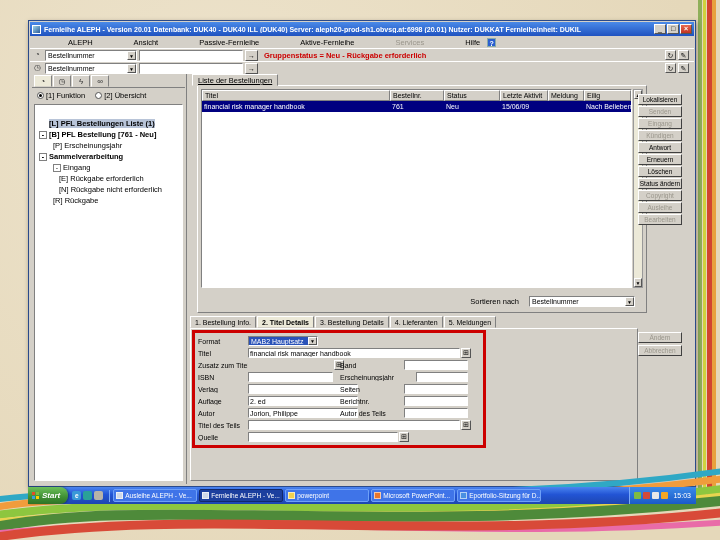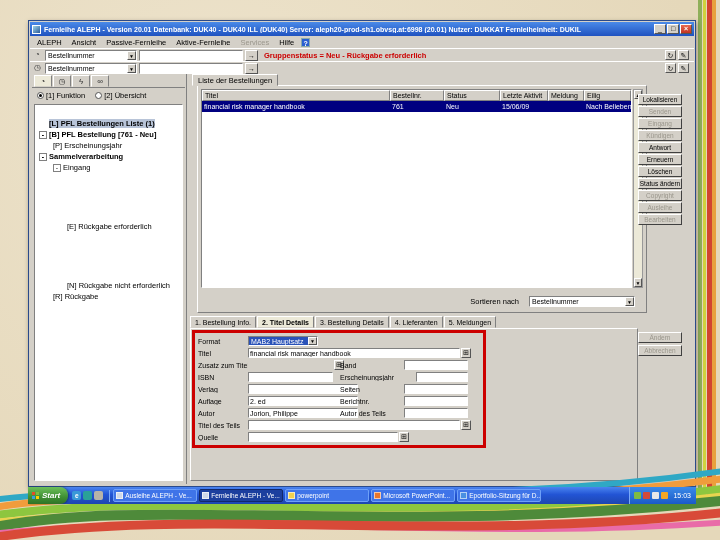--- a/index.html
+++ b/index.html
@@ -16,21 +16,21 @@
        border:1px solid #2a4a8a;box-shadow:1px 2px 5px rgba(0,0,0,.35);padding:1px;}
   .titlebar{height:14px;background:linear-gradient(180deg,#4a8ae8,#1f52c0);display:flex;align-items:center;padding:0 2px;gap:3px;}
   .appicon{width:9px;height:9px;background:linear-gradient(135deg,#9fd4e8,#2a5a9a);border:1px solid #fff;flex:none;}
   .titletext{color:#fff;font-size:7px;font-weight:bold;white-space:nowrap;overflow:hidden;flex:1;}
   .winbtns{display:flex;gap:1px;}
   .wb{width:12px;height:10px;background:#d4d0c8;border:1px solid;border-color:#fff #555 #555 #fff;
       font-size:7px;line-height:8px;text-align:center;color:#000;}
   .wb.close{background:linear-gradient(180deg,#e86a52,#c23420);color:#fff;font-weight:bold;}
 
   .menubar{height:12px;display:flex;align-items:center;font-size:7.5px;padding-left:2px;}
-  .mitem{padding:0 5px;white-space:nowrap;}
+  .mitem{padding:0 5px;white-space:nowrap;margin-left:31px;}
   .mitem.disabled{color:#9a968c;}
   .helpbadge{width:9px;height:9px;background:#2a5fd0;color:#fff;font-size:7px;font-weight:bold;text-align:center;line-height:9px;margin-left:2px;border:1px solid #8aa;}
 
   .tbrow{height:13px;display:flex;align-items:center;gap:2px;padding:0 2px;position:relative;border-top:1px solid #fff;}
   .tbicon{width:11px;height:10px;font-size:8px;line-height:10px;text-align:center;color:#444;flex:none;}
   .combo{width:92px;height:11px;background:#fff;border:1px solid;border-color:#808080 #fff #fff #808080;display:flex;align-items:center;font-size:7px;padding-left:2px;flex:none;}
   .combo .arrow,.sortcombo .arrow{margin-left:auto;width:9px;height:9px;background:#d4d0c8;border:1px solid;border-color:#fff #555 #555 #fff;font-size:5px;line-height:8px;text-align:center;flex:none;}
   .tbinput{width:104px;height:11px;background:#fff;border:1px solid;border-color:#808080 #fff #fff #808080;font-size:7px;padding:0 2px;flex:none;}
   .gobtn{width:13px;height:11px;background:#d4d0c8;border:1px solid;border-color:#fff #555 #555 #fff;font-size:7px;line-height:9px;text-align:center;flex:none;}
   .statustext{color:#cc0000;font-weight:bold;font-size:7.5px;margin-left:4px;white-space:nowrap;}
@@ -44,28 +44,28 @@
   .ltabs{display:flex;gap:1px;height:13px;border-bottom:1px solid #808080;padding-left:2px;}
   .ltab{width:18px;height:12px;border:1px solid;border-color:#fff #808080 #d4d0c8 #fff;font-size:8px;text-align:center;line-height:11px;background:#d4d0c8;color:#333;}
   .ltab.active{background:#ece9d8;}
   .radios{height:14px;display:flex;align-items:center;gap:10px;font-size:7.5px;padding-left:5px;}
   .radio{display:flex;align-items:center;gap:2px;}
   .rdot{width:7px;height:7px;border-radius:50%;border:1px solid #555;background:#fff;position:relative;flex:none;}
   .radio.sel .rdot::after{content:"";position:absolute;left:1px;top:1px;width:3px;height:3px;border-radius:50%;background:#000;}
   .tree{flex:1;margin:2px;background:#fff;border:1px solid;border-color:#808080 #fff #fff #808080;padding-top:13px;font-size:7.5px;overflow:hidden;}
   .titem{height:11px;display:flex;align-items:center;white-space:nowrap;}
   .titem .exp{width:8px;height:8px;border:1px solid #808080;background:#fff;font-size:7px;line-height:6px;text-align:center;margin-right:2px;flex:none;}
-  .i0{padding-left:4px;}.i0e{padding-left:4px;}.i1{padding-left:18px;}.i2{padding-left:32px;margin-top:48px;}
+  .i0{padding-left:4px;}.i0e{padding-left:4px;}.i1{padding-left:18px;}.i2{padding-left:24px;}
   .titem.bold{font-weight:bold;}
   .titem.sel .tlabel{background:#b8c4d8;font-weight:bold;margin-left:10px;}
 
   
   .rightpanel{flex:1;position:relative;}
   .listtab{position:absolute;left:5px;top:0;height:12px;padding:0 5px;background:#d4d0c8;border:1px solid;border-color:#fff #808080 #d4d0c8 #fff;font-size:7.5px;line-height:11px;z-index:2;}
-  .listtab span{}
+  .listtab span{text-decoration:underline;}
   .listpanel{position:absolute;left:10px;top:11px;width:450px;height:228px;border:1px solid;border-color:#fff #808080 #808080 #fff;background:#d4d0c8;}
   .tablewrap{position:absolute;left:3px;top:3px;right:14px;bottom:24px;background:#fff;border:1px solid;border-color:#808080 #fff #fff #808080;overflow:hidden;font-size:7px;}
   .trow{display:flex;height:11px;}
   .thead .tcell{background:#d4d0c8;border:1px solid;border-color:#fff #808080 #808080 #fff;padding-left:2px;line-height:10px;overflow:hidden;white-space:nowrap;}
   .tdata{background:#000080;color:#fff;}
   .tdata .tcell{padding-left:2px;line-height:11px;overflow:hidden;white-space:nowrap;}
   .c0{width:188px;flex:none;}.c1{width:54px;flex:none;}.c2{width:56px;flex:none;}.c3{width:48px;flex:none;}.c4{width:36px;flex:none;}.c5{flex:1;}
   .vscroll{position:absolute;right:3px;top:3px;width:10px;bottom:24px;background:#ece9d8;border:1px solid #999;display:flex;flex-direction:column;justify-content:space-between;}
   .varrow{height:9px;background:#d4d0c8;border:1px solid;border-color:#fff #555 #555 #fff;font-size:5px;line-height:8px;text-align:center;}
   .sortrow{position:absolute;left:3px;right:3px;bottom:3px;height:15px;display:flex;align-items:center;justify-content:flex-end;font-size:7.5px;gap:10px;padding-right:8px;}

